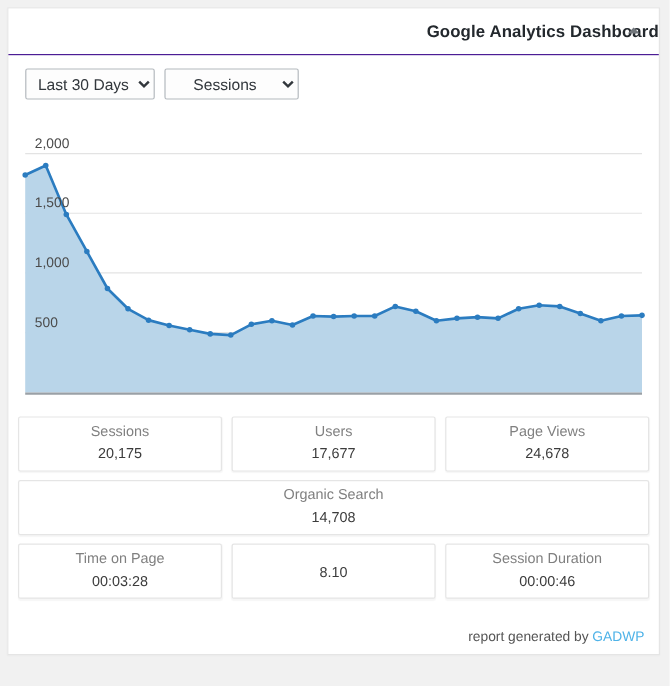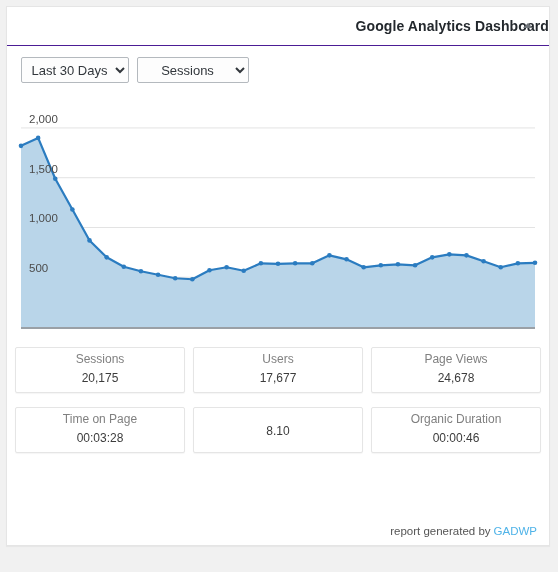--- a/index.html
+++ b/index.html
@@ -145,31 +145,35 @@
       <div class="metric-box">
         <span class="metric-label">Users</span>
         <span class="metric-value">17,677</span>
       </div>
       <div class="metric-box">
         <span class="metric-label">Page Views</span>
         <span class="metric-value">24,678</span>
       </div>
     </div>
     <div class="metrics-row">
+      <div class="metric-box">
+        <span class="metric-label">Organic Search</span>
+        <span class="metric-value">14,708</span>
+      </div>
     </div>
     <div class="metrics-row">
       <div class="metric-box">
         <span class="metric-label">Time on Page</span>
         <span class="metric-value">00:03:28</span>
       </div>
       <div class="metric-box">
         <span class="metric-value">8.10</span>
       </div>
       <div class="metric-box">
-        <span class="metric-label">Organic Duration</span>
+        <span class="metric-label">Session Duration</span>
         <span class="metric-value">00:00:46</span>
       </div>
     </div>
   </div>
 
   <div class="widget-footer">
     <span class="footer-text">report generated by</span>
     <a class="footer-link" href="#">GADWP</a>
   </div>
 

